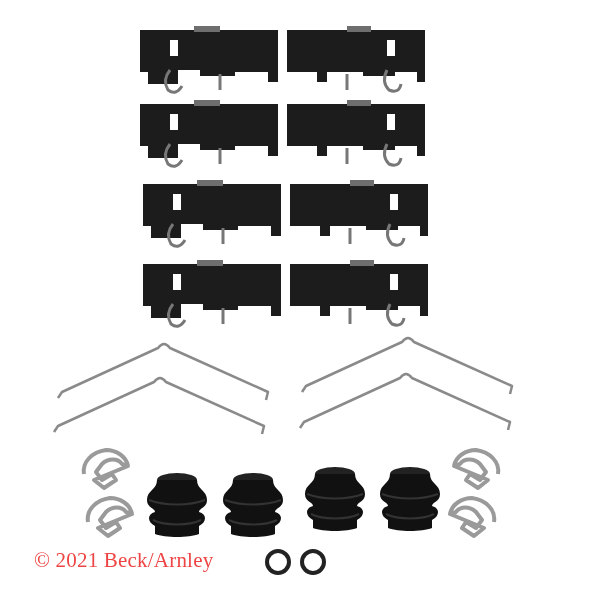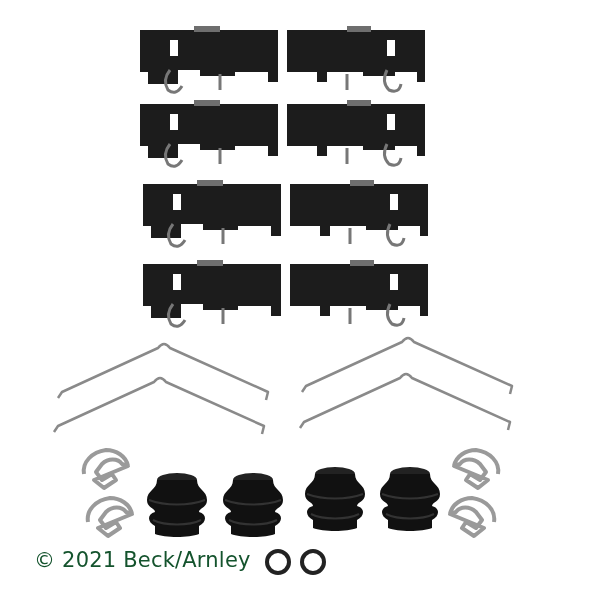--- a/index.html
+++ b/index.html
@@ -1,18 +1,18 @@
 <!DOCTYPE html>
 <html><head>
 <meta charset="utf-8">
 <style>
   html,body{margin:0;padding:0;background:#ffffff;}
   body{width:600px;height:600px;position:relative;overflow:hidden;font-family:"DejaVu Sans","Liberation Sans",sans-serif;}
   .stage{position:absolute;left:0;top:0;width:600px;height:600px;}
-  .copyright{position:absolute;left:34px;top:548px;font-size:21px;color:#14532d;letter-spacing:0.2px;}
+  .copyright{position:absolute;left:34px;top:548px;font-size:21px;color:#ef4444;letter-spacing:0.2px;font-family:Liberation Serif, serif;}
 </style>
 </head>
 <body>
 
 <div class="stage">
 <svg width="600" height="600" viewBox="0 0 600 600" xmlns="http://www.w3.org/2000/svg">
   <defs>
     <g id="clipL">
       <path d="M0,0 H138 V52 H128 V42 H95 V46 H60 V40 H38 V54 H8 V42 H0 Z" fill="#1c1c1c"></path>
       <rect x="30" y="10" width="8" height="16" fill="#ffffff"></rect>

